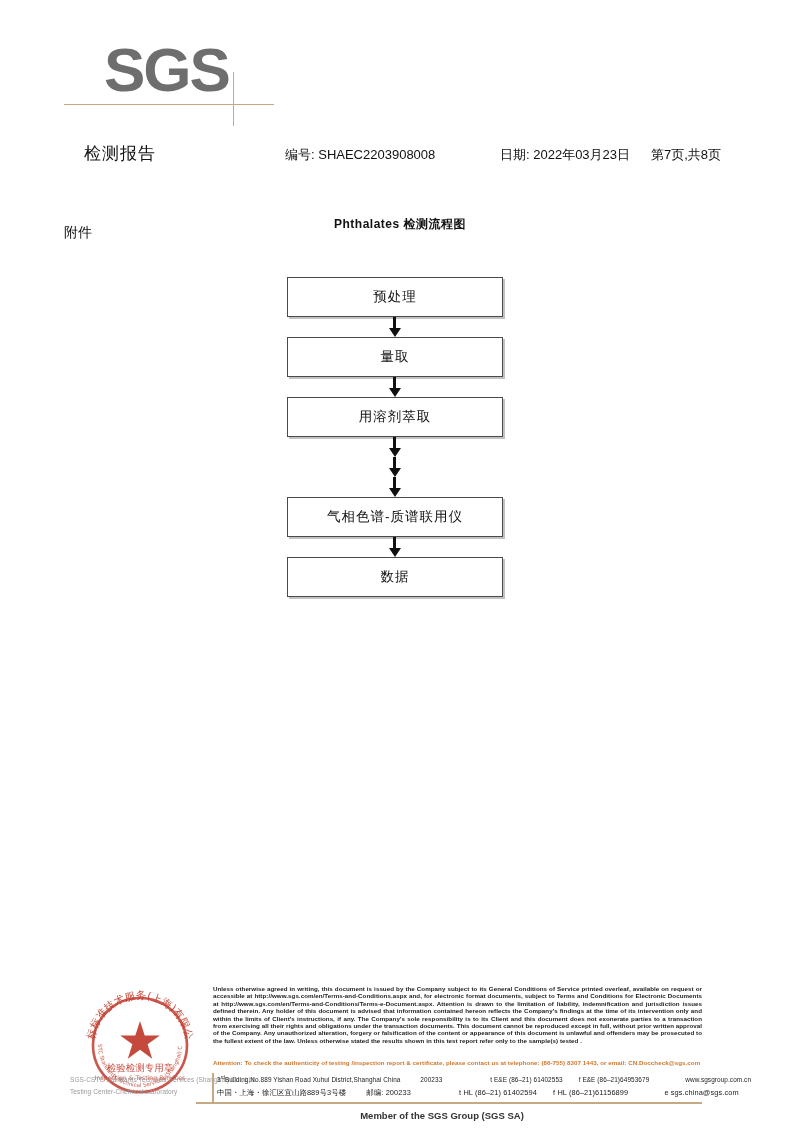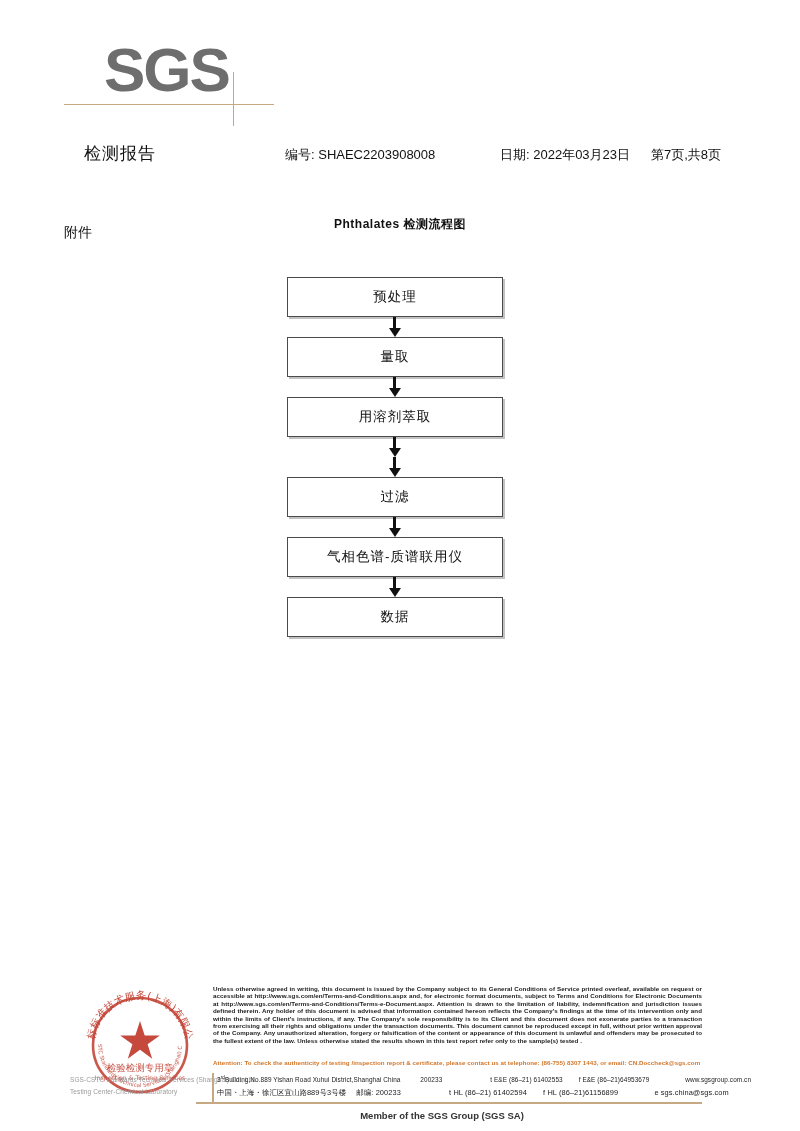--- a/index.html
+++ b/index.html
@@ -220,21 +220,21 @@
     white-space: nowrap;
     letter-spacing: 0.1px;
   }
   .addr-row-1 { left: 217px; top: 1075px; }
   .addr-row-2 { left: 217px; top: 1088px; font-size: 7.4px; }
   .addr-cell { display: inline-block; }
   .c-zip   { margin-left: 18px; }
   .c-t     { margin-left: 46px; }
   .c-f     { margin-left: 14px; }
   .c-web   { margin-left: 34px; }
-  .zip-cn  { margin-left: 8px; }
+  .zip-cn  { margin-left: 18px; }
   .sup { font-size: 4.6px; vertical-align: super; }
 
   .member {
     position: absolute;
     left: 0;
     right: 0;
     top: 1110px;
     text-align: center;
     font-size: 9.5px;
     font-weight: bold;
@@ -272,21 +272,20 @@
     </div>
   <div class="flow-node">用溶剂萃取</div>
   <div class="flow-arrow">
       <div class="shaft"></div>
       <div class="head"></div>
     </div>
   <div class="flow-arrow">
       <div class="shaft"></div>
       <div class="head"></div>
     </div>
-  <div class="flow-node">过滤</div>
   <div class="flow-arrow">
       <div class="shaft"></div>
       <div class="head"></div>
     </div>
   <div class="flow-node">气相色谱-质谱联用仪</div>
   <div class="flow-arrow">
       <div class="shaft"></div>
       <div class="head"></div>
     </div>
   <div class="flow-node">数据</div>

